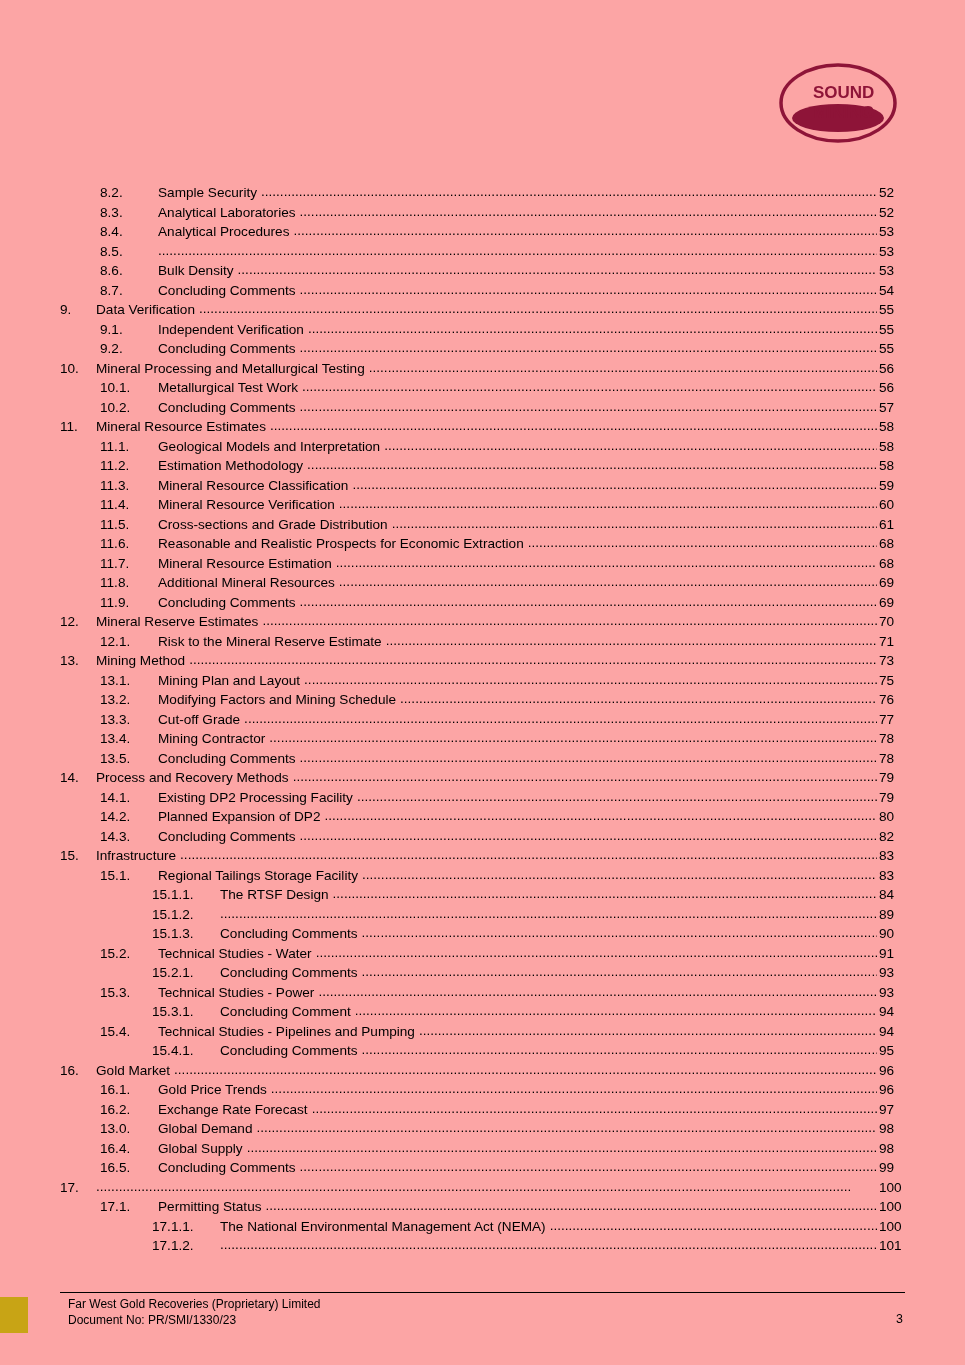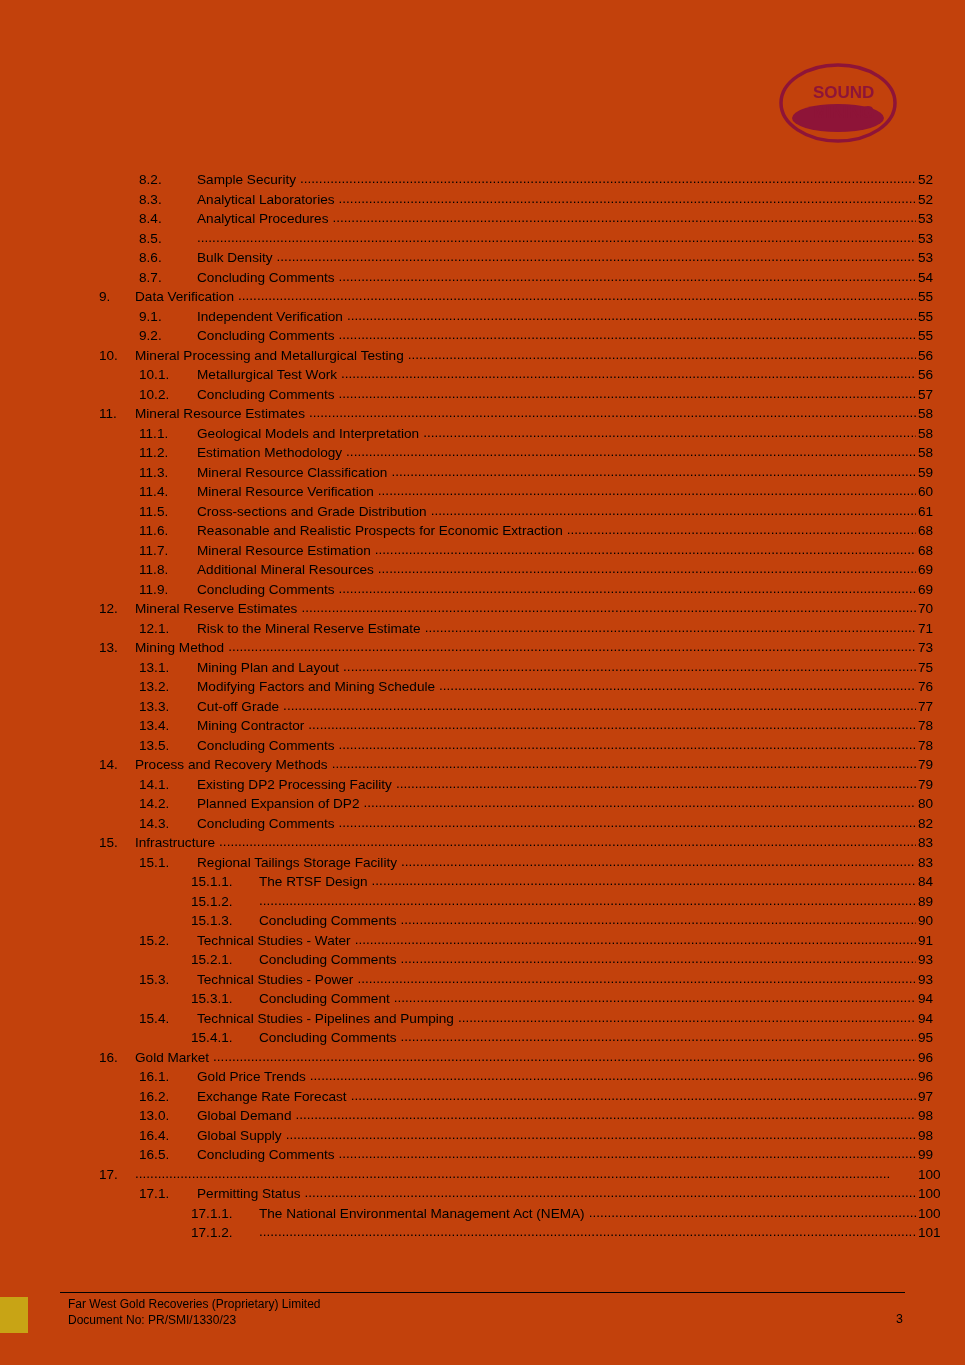--- a/index.html
+++ b/index.html
@@ -4,44 +4,43 @@
 <style>
   html, body {
     margin: 0;
     padding: 0;
     background: #ffffff;
   }
   .page {
     position: relative;
     width: 965px;
     height: 1365px;
-    background: #c2410c;
+    background: #fca5a5;
     font-family: "Liberation Sans", sans-serif;
     color: #000000;
     overflow: hidden;
     box-sizing: border-box;
   }
 
   
   .logo {
     position: absolute;
     top: 60px;
     right: 68px;
     width: 118px;
     height: 86px;
   }
   .logo svg { display: block; }
 
   
   .toc {
     position: absolute;
-    top: 170px;
+    top: 183px;
     left: 60px;
     width: 845px;
-    margin-left: 39px;
   }
   .toc-row {
     display: flex;
     align-items: flex-end;
     font-size: 13.6px;
     line-height: 19.5px;
     white-space: nowrap;
   }
   .num {
     flex: 0 0 auto;

